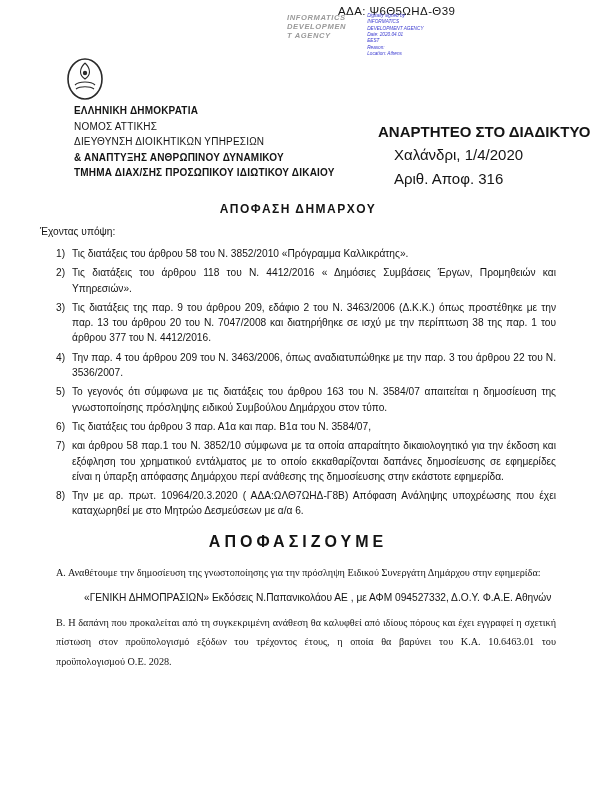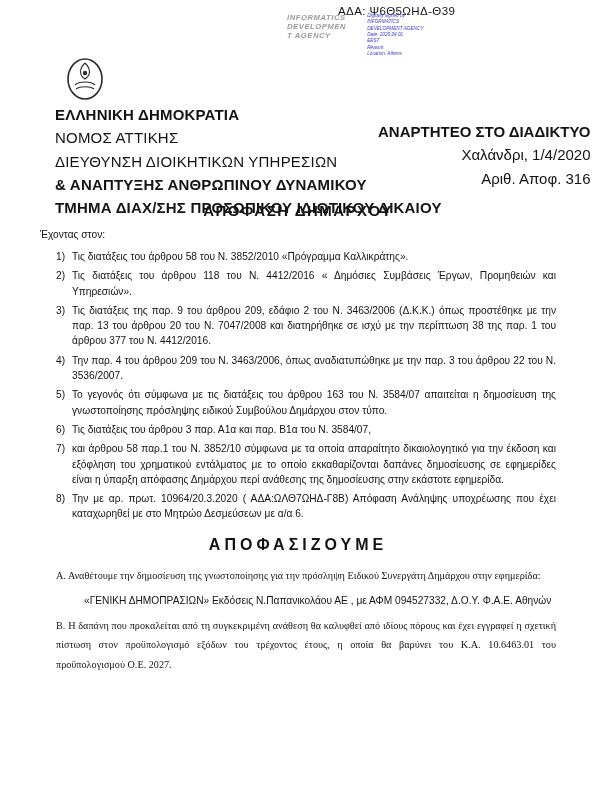--- a/index.html
+++ b/index.html
@@ -15,31 +15,31 @@
 
   
   .stamp { position:absolute; top:13px; left:287px; display:flex; gap:21px;font-style:italic; }
   .stamp-agency { color:#9a9a9a; font-weight:bold; font-size:7.6px; line-height:1.2; letter-spacing:0.6px; }
   .stamp-sig { color:#3b3bd0; font-size:4.7px; line-height:1.35; width:70px; }
 
   
   .emblem { position:absolute; top:55px; left:63px; }
 
   
-  .hdr-left { position:absolute; top:103px; left:55px; font-size:15px; line-height:1.55; letter-spacing:0.2px; }
+  .hdr-left { position:absolute; top:103px; left:74px; font-size:10px; line-height:1.55; letter-spacing:0.2px; }
   .hdr-left .b { font-weight:bold; }
 
   
   .hdr-right { position:absolute; top:120px; left:378px; font-size:15px; line-height:1.55; }
   .hdr-right .b { font-weight:bold; }
-  .hdr-right .ind { padding-left:16px;text-align:right; }
+  .hdr-right .ind { padding-left:16px; }
 
   
   .doc { position:absolute; top:202px; left:40px; width:516px; font-size:10.2px; }
-  .doc-title { text-align:center; font-weight:bold; font-size:15px; letter-spacing:1.5px; margin-bottom:10px; }
+  .doc-title { text-align:center; font-weight:bold; font-size:12px; letter-spacing:1.5px; margin-bottom:10px; }
   .intro { margin-bottom:9px; }
 
   .citem { display:flex; margin-bottom:4px; }
   .citem .num { flex:0 0 16px; margin-left:16px; line-height:1.5; }
   .citem .txt { flex:1; text-align:justify; line-height:1.5; }
 
   .decide { text-align:center; font-weight:bold; font-size:16px; letter-spacing:4px; margin:14px 0 12px; }
   .para  { margin-left:16px; line-height:1.95; text-align:justify; margin-bottom:5px;font-family:Liberation Serif, serif; }
   .quote { margin-left:44px; line-height:1.95; margin-bottom:5px; }
 </style>
@@ -86,21 +86,21 @@
   </div>
 
   <div class="hdr-right">
     <div class="b">ΑΝΑΡΤΗΤΕΟ ΣΤΟ ΔΙΑΔΙΚΤΥΟ</div>
     <div class="ind">Χαλάνδρι, 1/4/2020</div>
     <div class="ind">Αριθ. Αποφ. 316</div>
   </div>
 
   <div class="doc">
     <div class="doc-title">ΑΠΟΦΑΣΗ ΔΗΜΑΡΧΟΥ</div>
-    <div class="intro">Έχοντας στον:</div>
+    <div class="intro">Έχοντας υπόψη:</div>
 
     <div>
       <div class="citem">
         <span class="num">1)</span>
         <span class="txt">Τις διατάξεις του άρθρου 58 του Ν. 3852/2010 «Πρόγραμμα Καλλικράτης».</span>
       </div>
       <div class="citem">
         <span class="num">2)</span>
         <span class="txt">Τις διατάξεις του άρθρου 118 του Ν. 4412/2016 « Δημόσιες Συμβάσεις Έργων, Προμηθειών και Υπηρεσιών».</span>
       </div>
@@ -127,16 +127,16 @@
       <div class="citem">
         <span class="num">8)</span>
         <span class="txt">Την με αρ. πρωτ. 10964/20.3.2020 ( ΑΔΑ:ΩΛΘ7ΩΗΔ-Γ8Β) Απόφαση Ανάληψης υποχρέωσης που έχει καταχωρηθεί με στο Μητρώο Δεσμεύσεων με α/α 6.</span>
       </div>
     </div>
 
     <div class="decide">ΑΠΟΦΑΣΙΖΟΥΜΕ</div>
 
     <div class="para">Α. Αναθέτουμε την δημοσίευση της γνωστοποίησης για την πρόσληψη Ειδικού Συνεργάτη Δημάρχου στην εφημερίδα:</div>
     <div class="quote">«ΓΕΝΙΚΗ ΔΗΜΟΠΡΑΣΙΩΝ» Εκδόσεις Ν.Παπανικολάου ΑΕ , με ΑΦΜ 094527332, Δ.Ο.Υ. Φ.Α.Ε. Αθηνών</div>
-    <div class="para">Β. Η δαπάνη που προκαλείται από τη συγκεκριμένη ανάθεση θα καλυφθεί από ιδίους πόρους και έχει εγγραφεί η σχετική πίστωση στον προϋπολογισμό εξόδων του τρέχοντος έτους, η οποία θα βαρύνει του Κ.Α. 10.6463.01 του προϋπολογισμού Ο.Ε. 2027.</div>
+    <div class="para">Β. Η δαπάνη που προκαλείται από τη συγκεκριμένη ανάθεση θα καλυφθεί από ιδίους πόρους και έχει εγγραφεί η σχετική πίστωση στον προϋπολογισμό εξόδων του τρέχοντος έτους, η οποία θα βαρύνει του Κ.Α. 10.6463.01 του προϋπολογισμού Ο.Ε. 2028.</div>
   </div>
 
 </div>
 
 </body></html>

